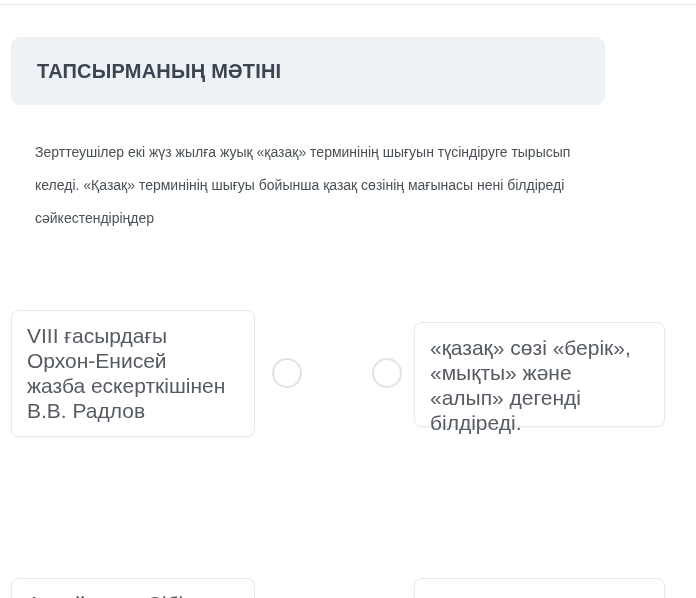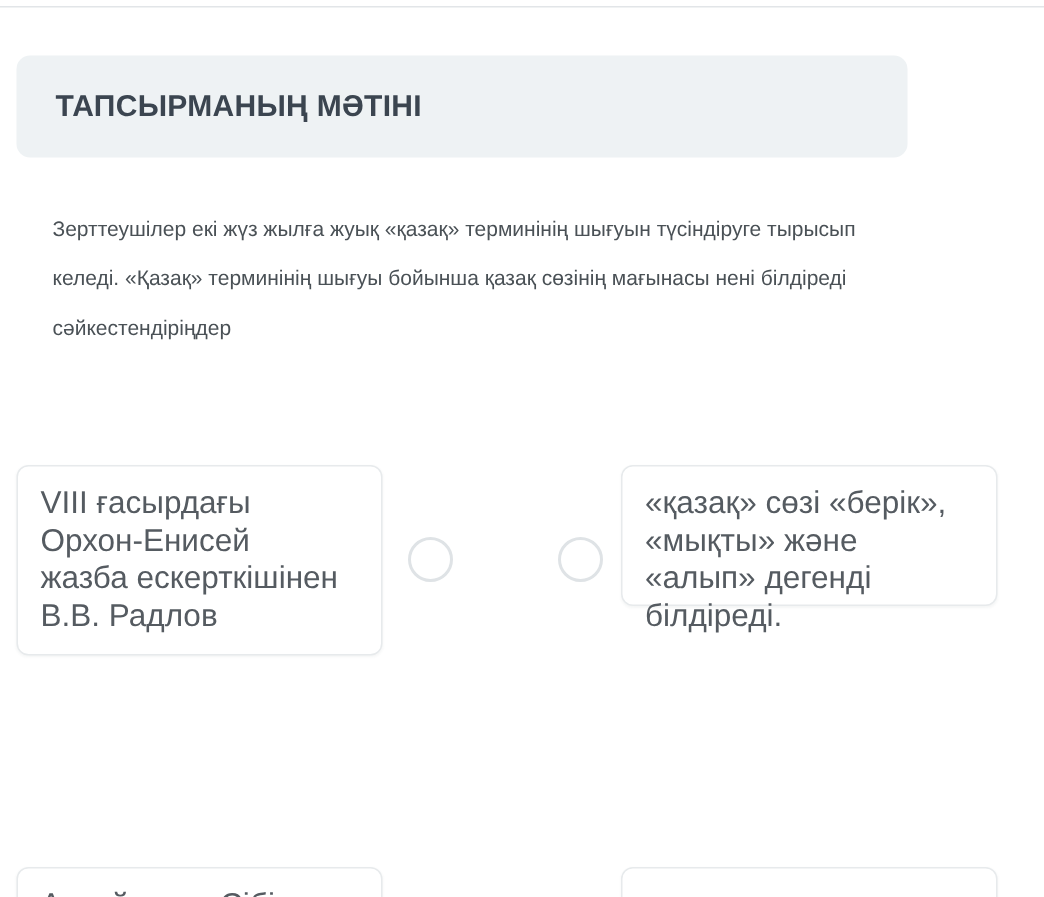--- a/index.html
+++ b/index.html
@@ -101,21 +101,21 @@
     border-radius: 50%;
     background: #ffffff;
   }
 
   .connector-dot.left-dot { left: 272px; }
   .connector-dot.right-dot { left: 372px; }
 
   
   #row-1 { height: 128px; }
   #row-1 .answer-card.left-card { top: 0px; height: 127px; }
-  #row-1 .answer-card.right-card { top: 0px; height: 94px; }
+  #row-1 .answer-card.right-card { top: 12px; height: 105px; }
   #row-1 .connector-dot { top: 48px; }
 
   
   #row-2 { height: 101px; }
   #row-2 .answer-card.left-card { top: 140px; height: 100px; }
   #row-2 .answer-card.right-card { top: 140px; height: 100px; }
 </style>
 </head>
 <body>
 

